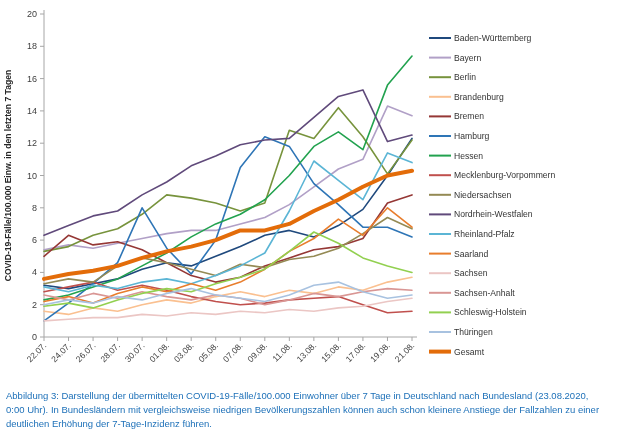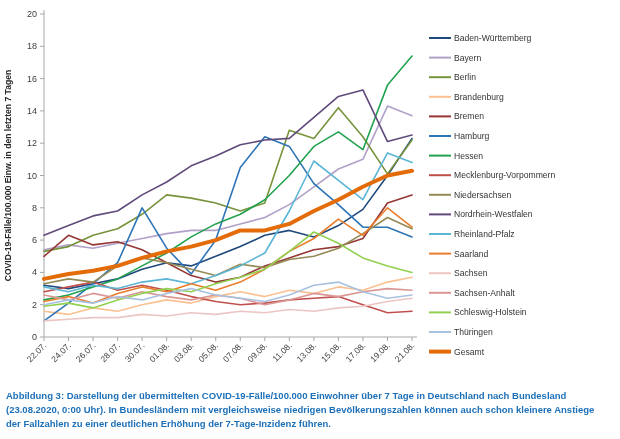--- a/index.html
+++ b/index.html
@@ -19,21 +19,21 @@
   }
   .chart-wrap {
     width: 620px;
     height: 383px;
   }
   svg text {
     font-family: "Liberation Sans", sans-serif;
   }
   .figure-caption {
     color: #1d70b8;
-    font-weight: bold;
+    font-weight: normal;
     font-size: 9.5px;
     line-height: 14px;
     padding: 6px 12px 0 6px;
     text-align: left;
   }
 </style>
 </head>
 <body>
 
 <div class="page">

